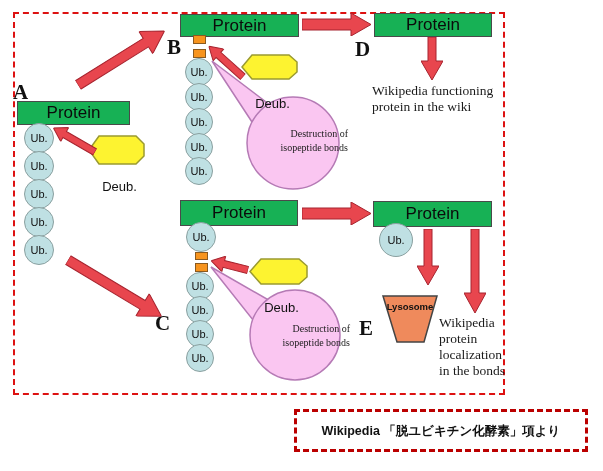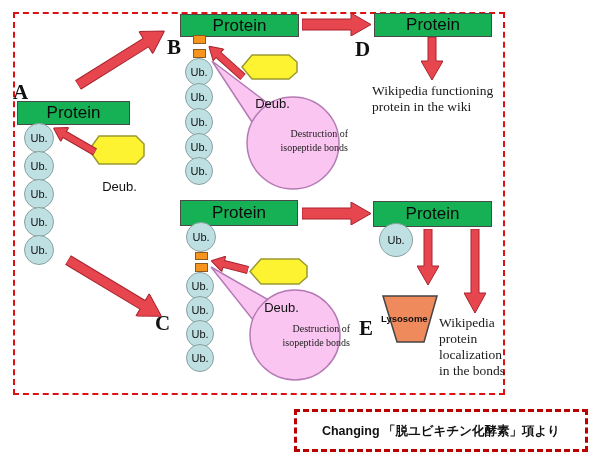--- a/index.html
+++ b/index.html
@@ -36,21 +36,21 @@
     font-family:"Liberation Serif",serif;font-weight:bold;font-size:21px;color:#111;
   }
   .serif-cap{
     font-family:"Liberation Serif",serif;font-size:13.5px;color:#1a1a1a;line-height:16px;
   }
   .balloon-text{
     font-family:"Liberation Serif",serif;font-size:10px;color:#1a1a1a;
     line-height:13.5px;text-align:right;
   }
   .lyso-label{
-    font-weight:bold;font-size:9.5px;color:#111;text-align:left;margin-top:12px;
+    font-weight:bold;font-size:9.5px;color:#111;text-align:center;
   }
   #attribution-box{
     left:294px;top:409px;width:288px;height:37px;
     border:3px dashed #bb0000;
     display:flex;flex-direction:column;align-items:center;justify-content:center;
     font-weight:bold;font-size:12.5px;color:#111;line-height:16px;white-space:nowrap;
   }
   .rot{transform-origin:0 50%;}
   svg{display:block;}
 </style>
@@ -210,16 +210,16 @@
     <div>protein in the wiki</div>
   </div>
   <div class="abs serif-cap" style="left:439px;top:315px;">
     <div>Wikipedia</div>
     <div>protein</div>
     <div>localization</div>
     <div>in the bonds</div>
   </div>
 
   <div class="abs" id="attribution-box">
-    <div>Changing 「脱ユビキチン化酵素」項より</div>
+    <div>Wikipedia 「脱ユビキチン化酵素」項より</div>
   </div>
 
 </div>
 
 </body></html>

